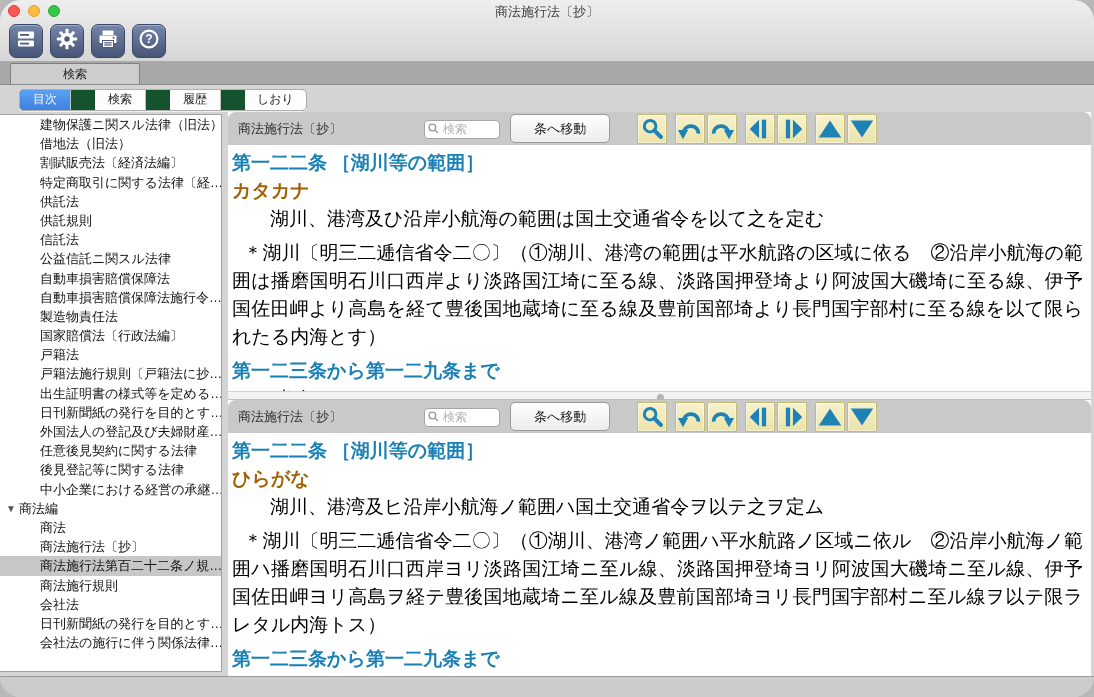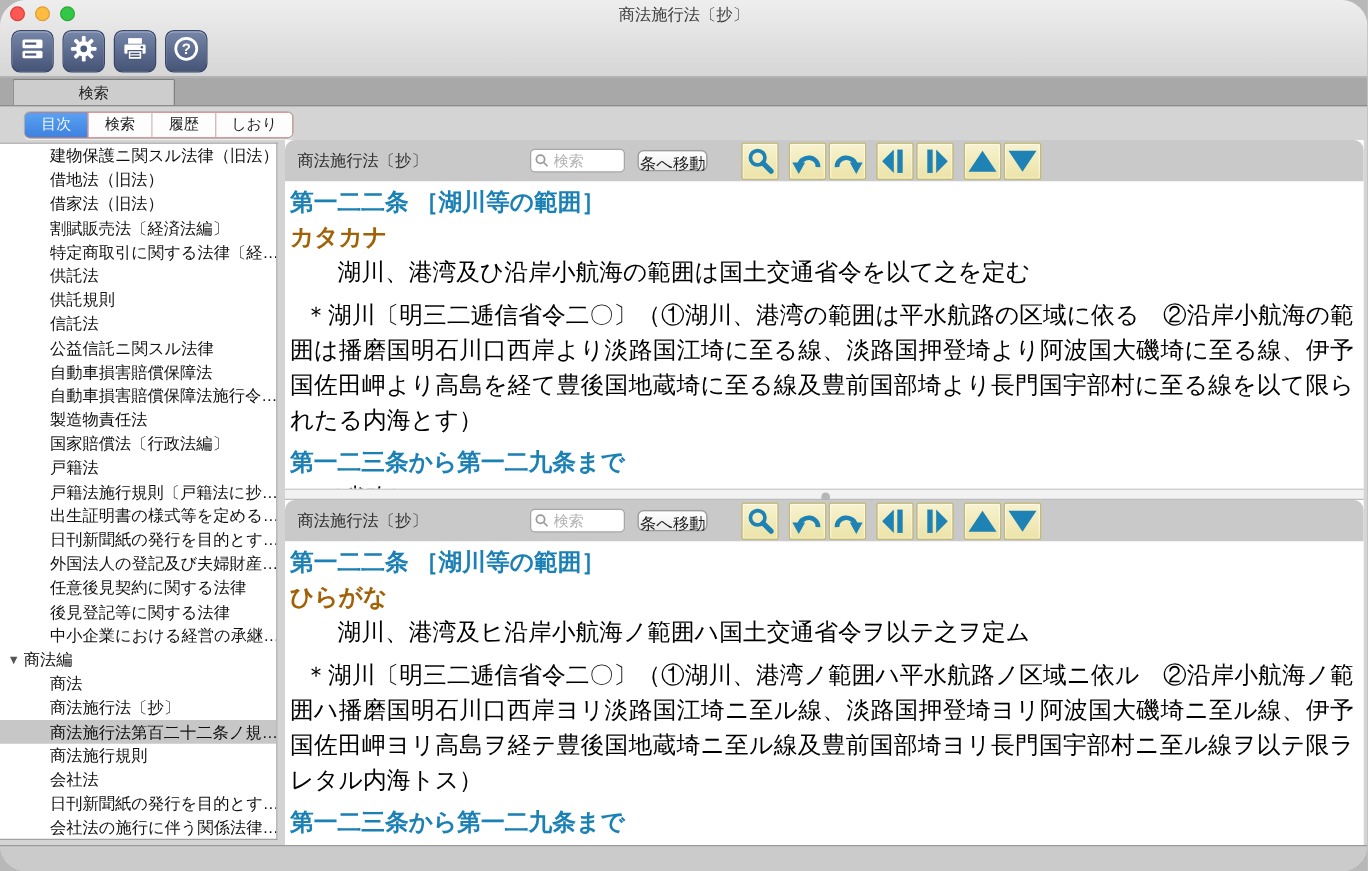--- a/index.html
+++ b/index.html
@@ -21,22 +21,22 @@
     background:linear-gradient(#7586a8,#465476);display:flex;align-items:center;justify-content:center;
     box-shadow:inset 0 1px 0 rgba(255,255,255,.35);}
   
   .tabstrip{position:absolute;left:0;top:62px;width:1094px;height:23px;
     background:#a8a8a8;border-bottom:1px solid #8d8d8d;box-sizing:border-box;}
   .strip-tab{position:absolute;left:10px;top:1px;width:130px;height:21px;
     background:#cdcdcd;border:1px solid #7f7f7f;border-bottom:none;box-sizing:border-box;
     text-align:center;font-size:12px;color:#222;line-height:20px;border-radius:2px 2px 0 0;}
   
   .segctl{position:absolute;left:19px;top:89px;height:20px;display:flex;
-    border:1px solid #aeaeae;border-radius:5px;overflow:hidden;background:#ef4444;
-    box-shadow:0 1px 0 rgba(255,255,255,.6);}
+    border:1px solid #aeaeae;border-radius:5px;overflow:hidden;background:#14532d;
+    box-shadow:0 1px 0 rgba(255,255,255,.6);gap:24px;}
   .seg{font-size:12px;color:#1a1a1a;padding:0 12px;line-height:19px;border-right:1px solid #c2c2c2;
     background:#fdfdfd;min-width:26px;text-align:center;}
   .seg:last-child{border-right:none;}
   .seg.sel{background:linear-gradient(#5ba1f2,#3c82e0);color:#eef5ff;}
   
   .sidelist{position:absolute;left:0;top:114px;width:222px;height:558px;background:#fff;
     border:1px solid #a2a2a2;border-left:none;box-sizing:border-box;overflow:hidden;}
   .side-row{height:19.2px;line-height:19.2px;font-size:13px;color:#111;
     padding-left:40px;white-space:nowrap;overflow:hidden;}
   .side-row.grp{padding-left:6px;}
@@ -46,21 +46,21 @@
   .pane{position:absolute;left:228px;width:863px;background:#fff;overflow:hidden;}
   .pane-hd{height:33px;background:#c9c9c9;border-radius:8px 8px 0 0;display:flex;
     align-items:center;padding-left:10px;box-sizing:border-box;}
   .pane-title{font-size:13px;color:#2e2e2e;width:150px;flex:none;}
   .srch{position:relative;width:76px;height:19px;flex:none;margin-left:36px;}
   .srch input{width:100%;height:100%;box-sizing:border-box;border:1px solid #a6a6a6;border-radius:4px;
     background:#fff;font-size:12px;padding:0 4px 0 18px;color:#333;outline:none;
     font-family:"Liberation Sans",sans-serif;}
   .srch input::placeholder{color:#b2b2b2;}
   .srch svg{position:absolute;left:4px;top:4px;}
-  .goto{margin-left:10px;height:17px;padding:0 1px;background:linear-gradient(#ffffff,#ececec);
+  .goto{margin-left:10px;height:29px;padding:0 23px;background:linear-gradient(#ffffff,#ececec);
     border:1px solid #9a9a9a;border-radius:5px;font-size:13px;color:#1c1c1c;line-height:19px;flex:none;}
   .icons{display:flex;margin-left:27px;align-items:center;}
   .ibtn{width:30px;height:30px;flex:none;border:1px solid #c3ba74;box-sizing:border-box;border-radius:2px;
     background:linear-gradient(#f7f2cf,#ece3a7);display:flex;align-items:center;justify-content:center;
     box-shadow:inset 0 0 0 1px rgba(255,255,255,.5);}
   .gap8{width:8px;flex:none;} .gap2{width:2px;flex:none;}
   .doc{padding:4px 8px 0 4px;font-family:"Liberation Serif","DejaVu Serif",serif;
     font-size:19px;line-height:28px;color:#000;}
   .art,.range{margin:0;font-size:19px;font-weight:bold;color:#1b80b4;font-family:inherit;}
   .script{margin:0;font-weight:bold;color:#a16207;}
@@ -143,21 +143,20 @@
   <div class="segctl">
     <div class="seg sel">目次</div>
     <div class="seg">検索</div>
     <div class="seg">履歴</div>
     <div class="seg">しおり</div>
   </div>
 
   <div class="sidelist">
       <div class="side-row"><span>建物保護ニ関スル法律（旧法）</span></div>
       <div class="side-row"><span>借地法（旧法）</span></div>
-      <div class="side-row"><span>借家法（旧法）</span></div>
       <div class="side-row"><span>割賦販売法〔経済法編〕</span></div>
       <div class="side-row"><span>特定商取引に関する法律〔経…</span></div>
       <div class="side-row"><span>供託法</span></div>
       <div class="side-row"><span>供託規則</span></div>
       <div class="side-row"><span>信託法</span></div>
       <div class="side-row"><span>公益信託ニ関スル法律</span></div>
       <div class="side-row"><span>自動車損害賠償保障法</span></div>
       <div class="side-row"><span>自動車損害賠償保障法施行令…</span></div>
       <div class="side-row"><span>製造物責任法</span></div>
       <div class="side-row"><span>国家賠償法〔行政法編〕</span></div>

